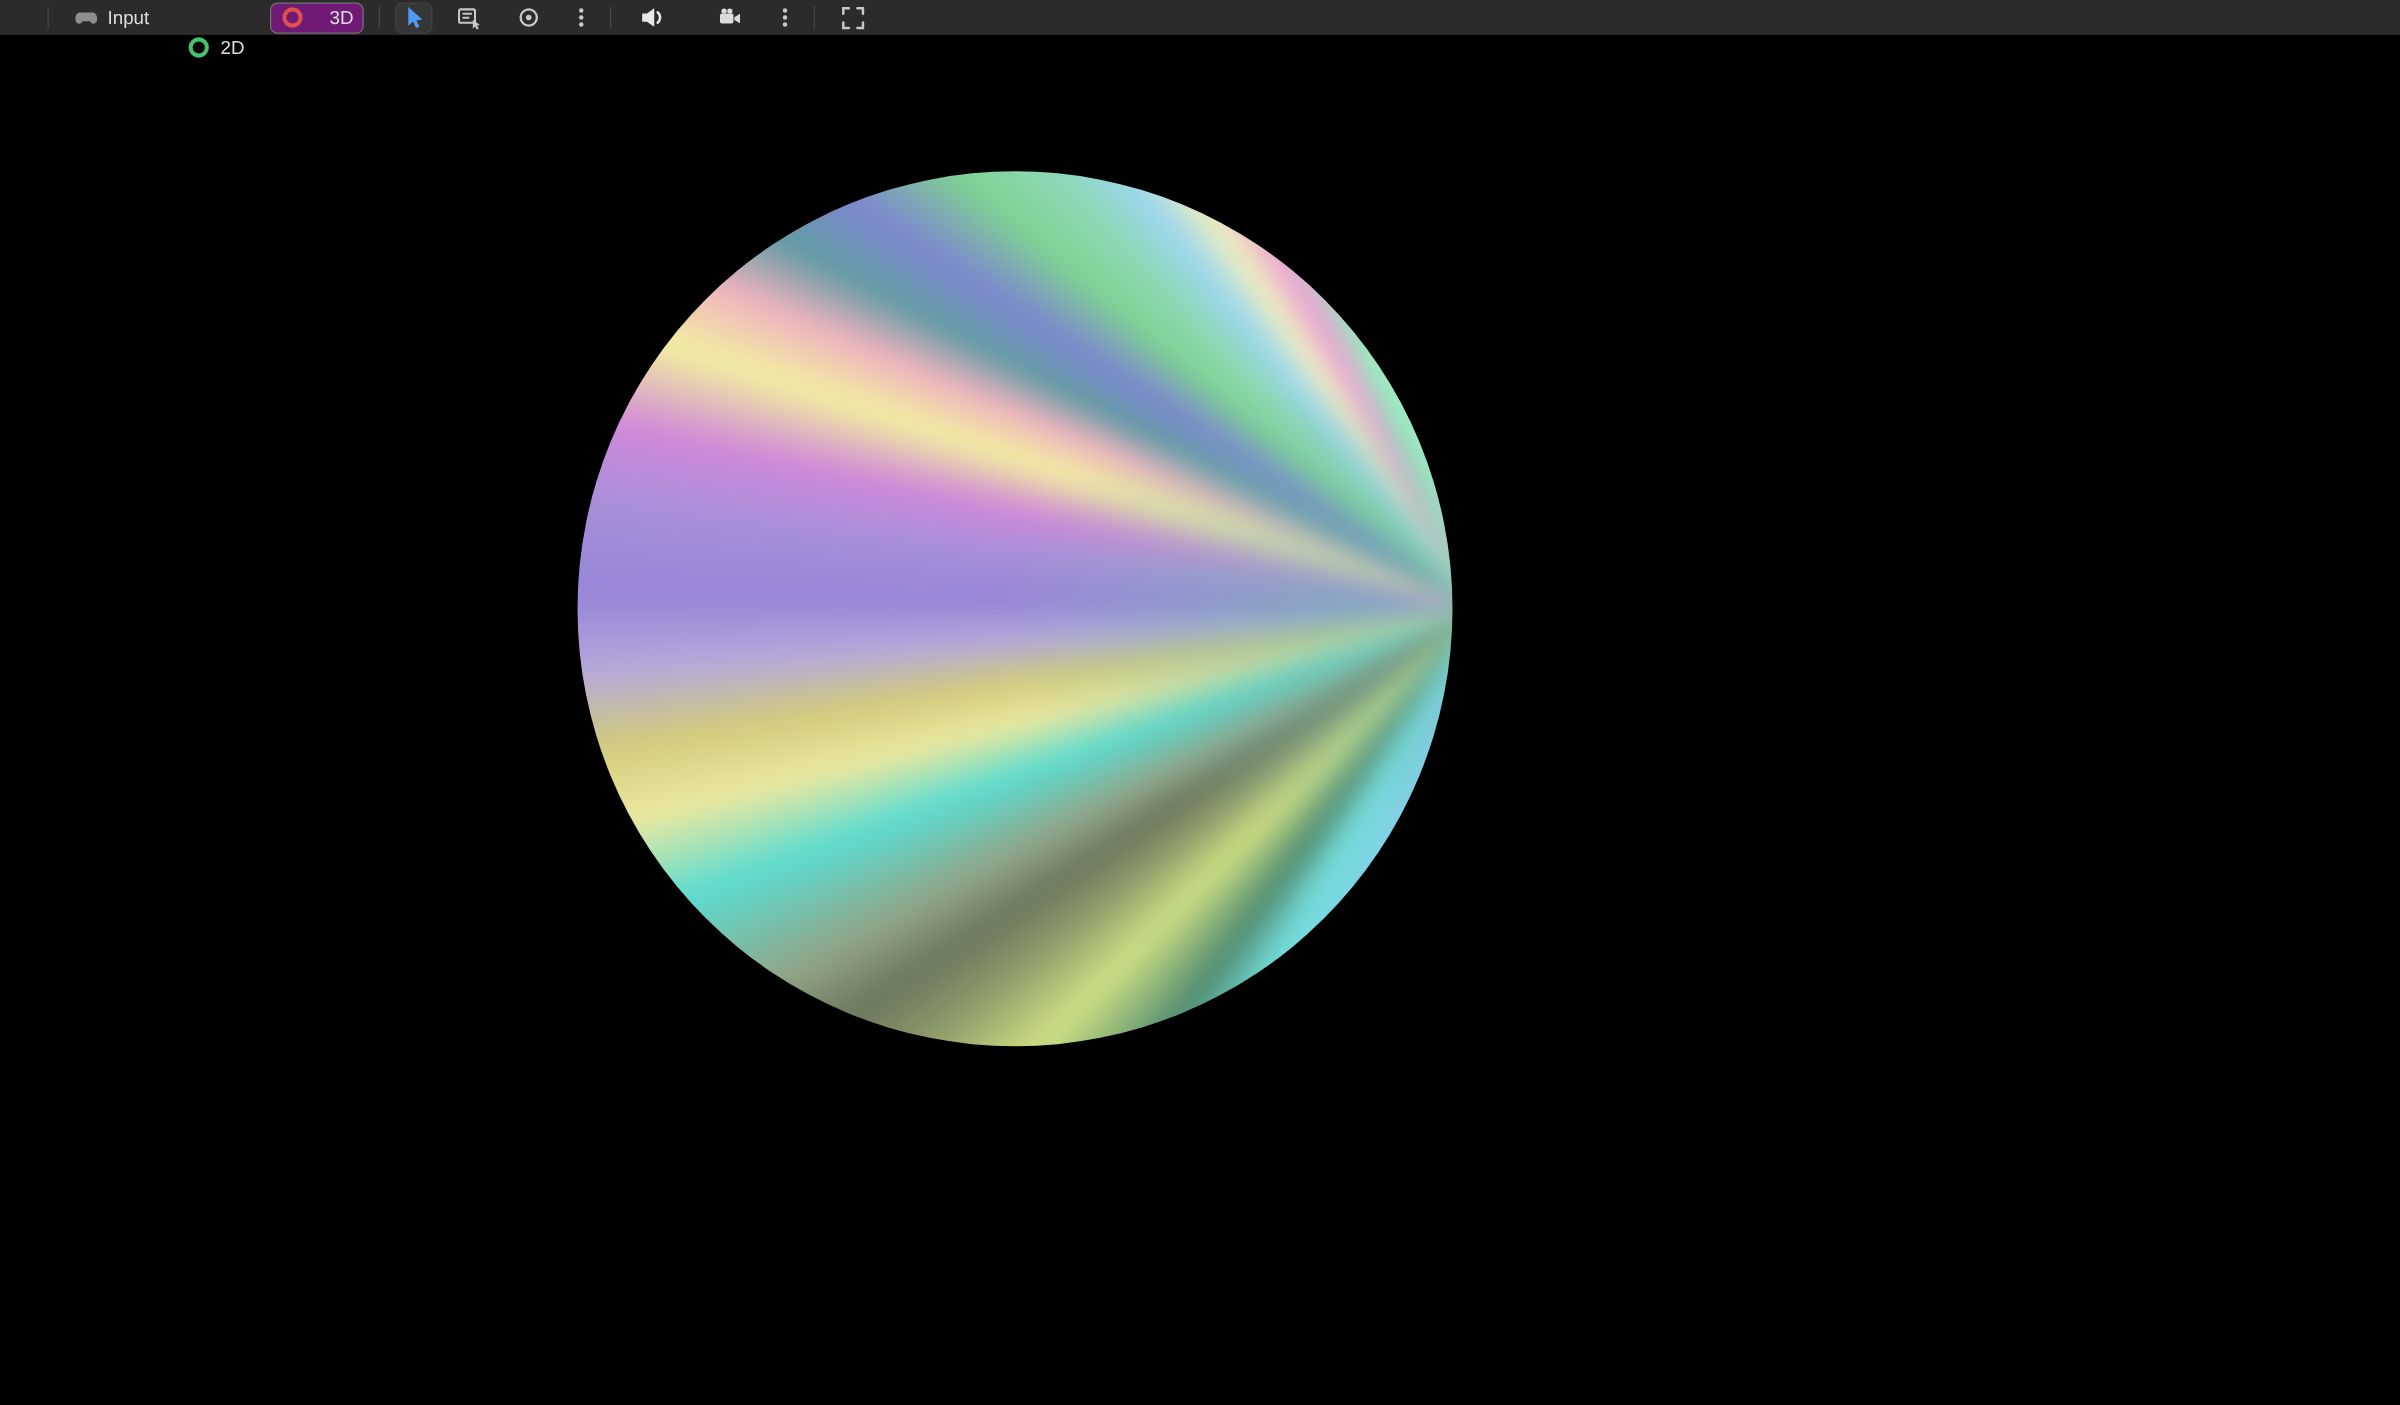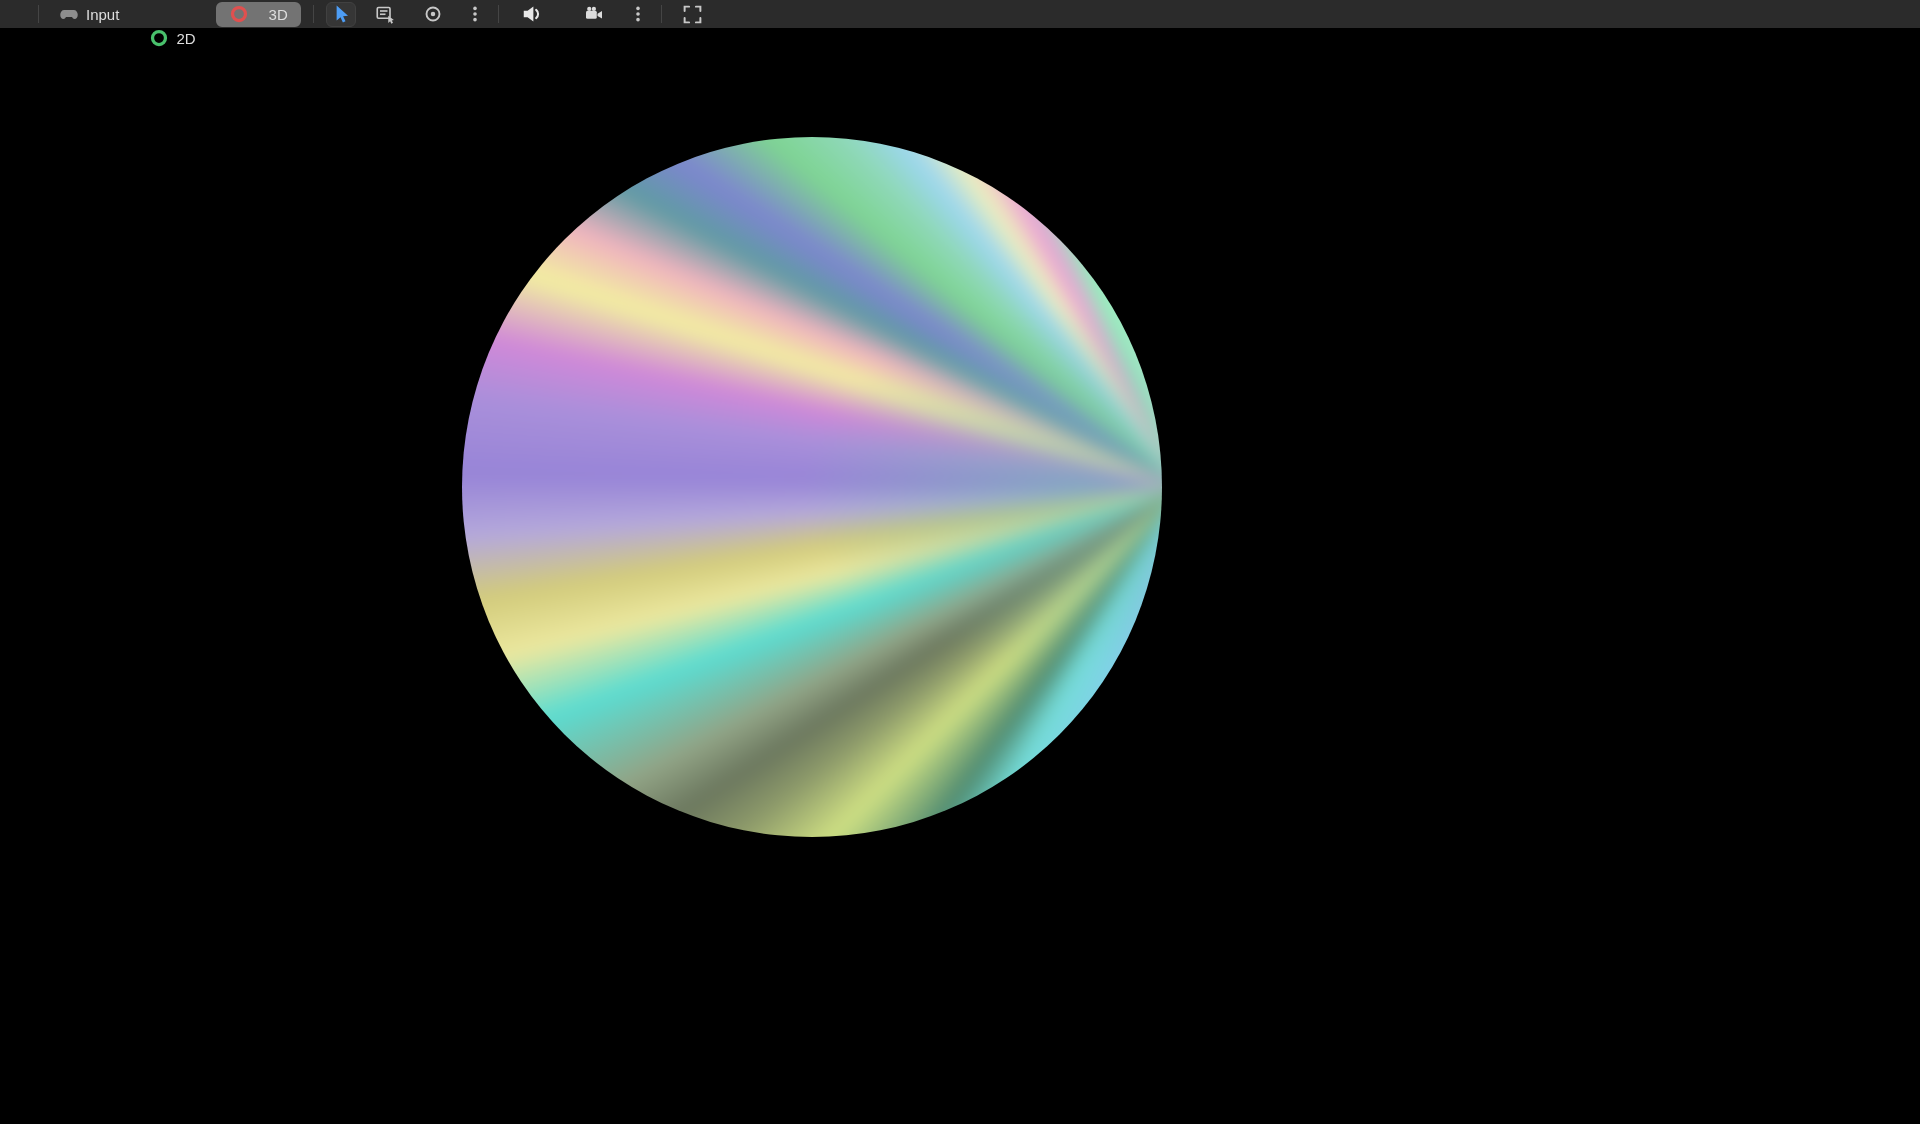--- a/index.html
+++ b/index.html
@@ -35,22 +35,22 @@
     height:25px;padding:0 7px;border-radius:6px;
     cursor:default;flex:0 0 auto;
   }
   .tb-icon{
     display:flex;align-items:center;justify-content:center;
     background:transparent;border:1px solid transparent;
     height:25px;width:30px;border-radius:6px;
     padding:0;cursor:default;flex:0 0 auto;
   }
   .btn-active{
-    background:#737373;
-    border:6px solid #737373;
+    background:#701a75;
+    border:1px solid #737373;
     gap:20px;
   }
   .tool-active{
     background:#363636;
     border:1px solid #414141;
   }
   .icon{display:flex;align-items:center;justify-content:center;}
   .g-stroke{stroke:#c8c8c8;fill:none;}
   .g-fill{fill:#c8c8c8;}
 

